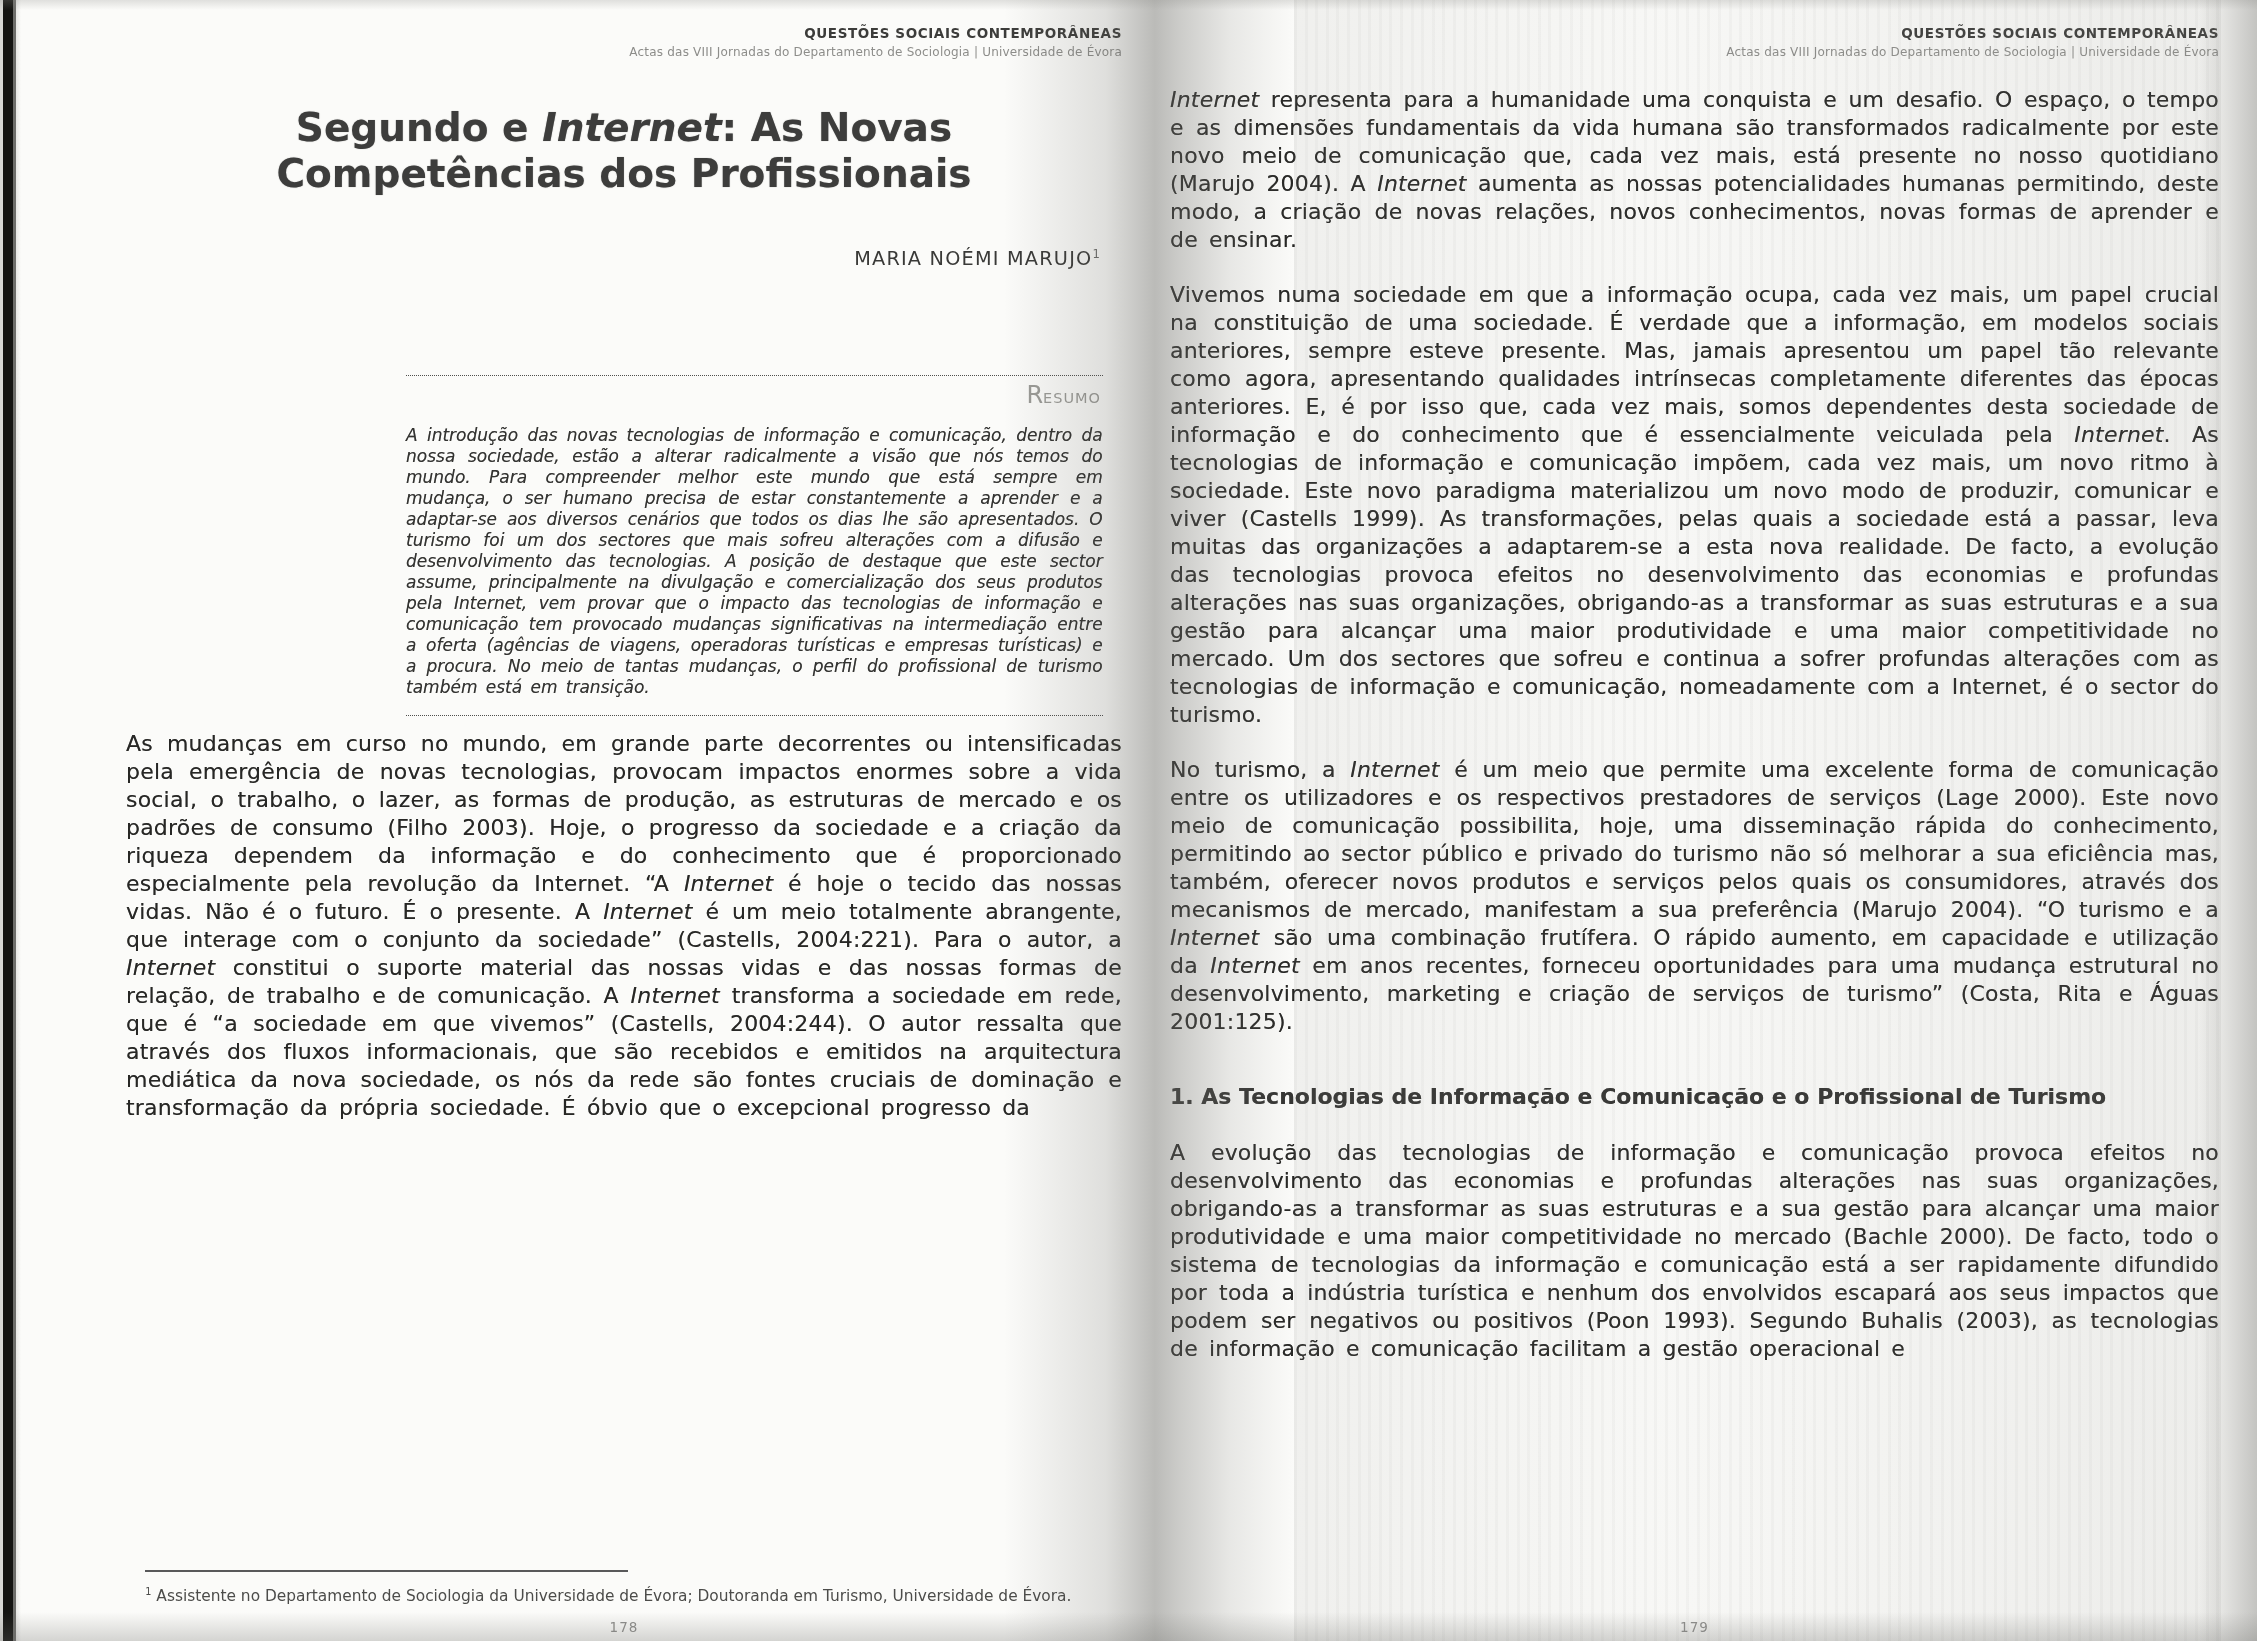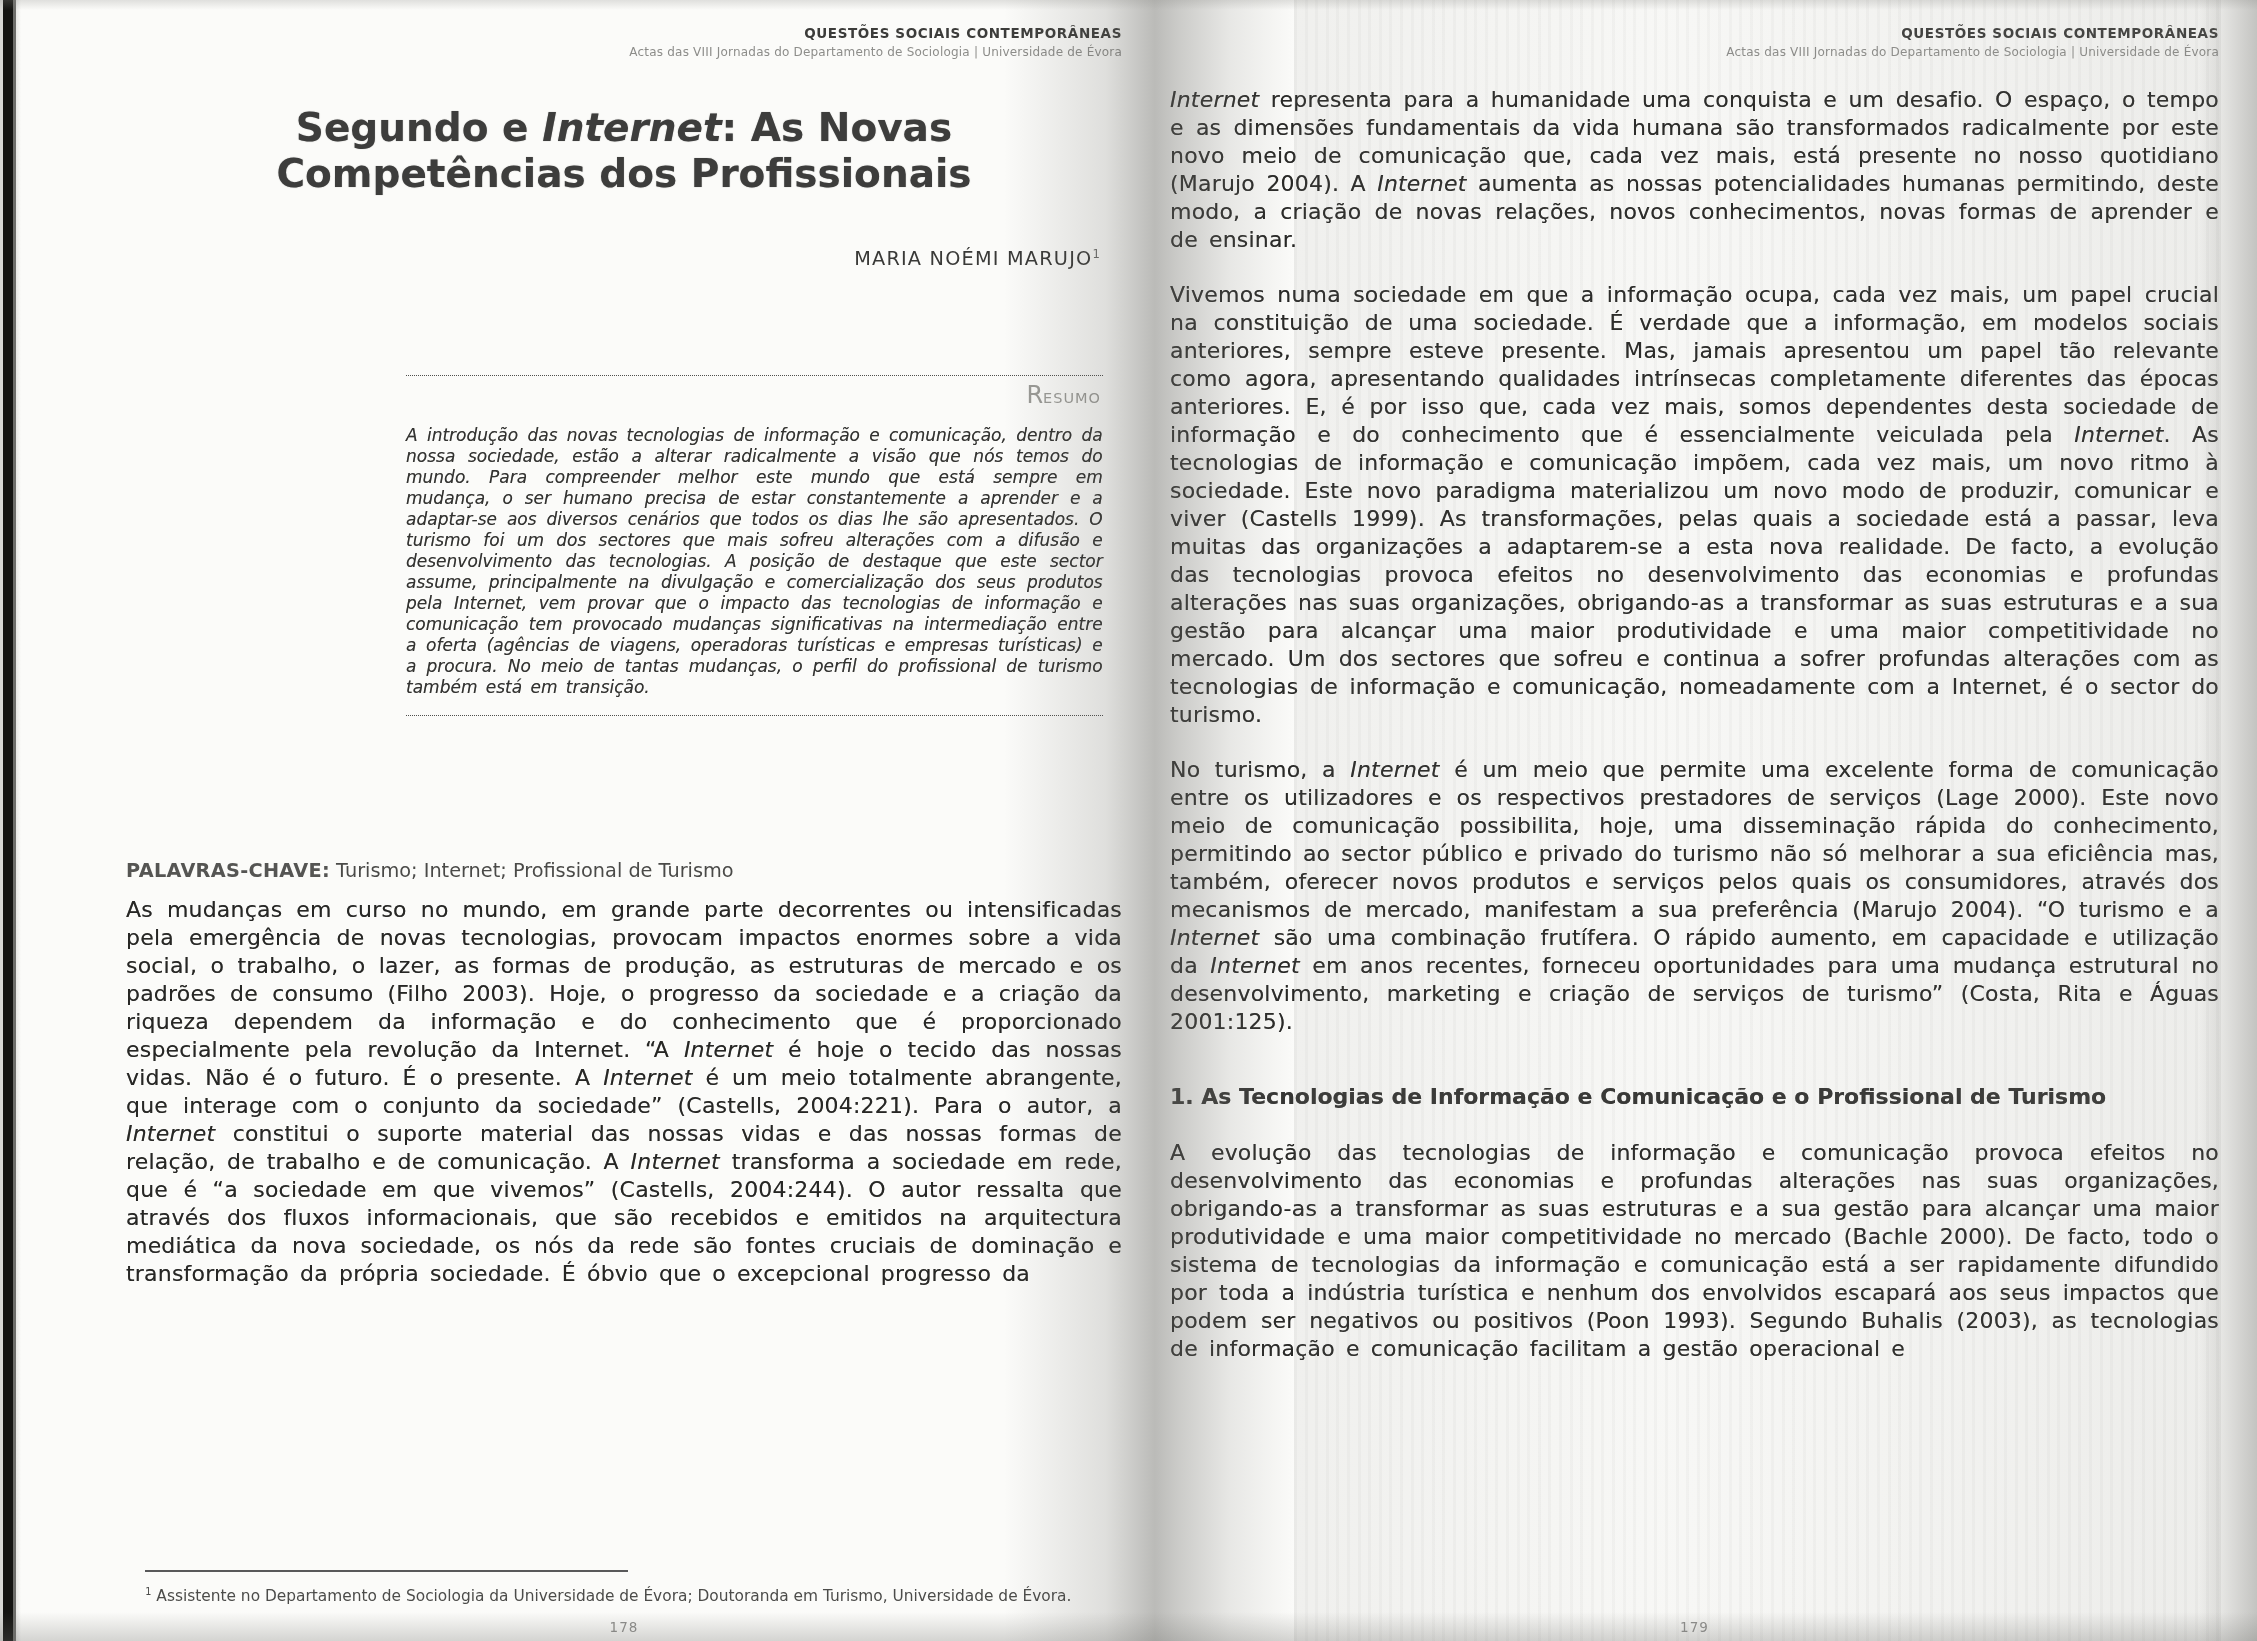--- a/index.html
+++ b/index.html
@@ -140,21 +140,20 @@
     <div class="author-line"><span>MARIA NOÉMI MARUJO</span><sup>1</sup></div>
 
     <div class="rule-dotted rule-1"></div>
 
     <div class="resumo-label"><span class="initial">R</span><span class="rest">ESUMO</span></div>
 
     <p class="abstract">A introdução das novas tecnologias de informação e comunicação, dentro da nossa sociedade, estão a alterar radicalmente a visão que nós temos do mundo. Para compreender melhor este mundo que está sempre em mudança, o ser humano precisa de estar constantemente a aprender e a adaptar-se aos diversos cenários que todos os dias lhe são apresentados. O turismo foi um dos sectores que mais sofreu alterações com a difusão e desenvolvimento das tecnologias. A posição de destaque que este sector assume, principalmente na divulgação e comercialização dos seus produtos pela Internet, vem provar que o impacto das tecnologias de informação e comunicação tem provocado mudanças significativas na intermediação entre a oferta (agências de viagens, operadoras turísticas e empresas turísticas) e a procura. No meio de tantas mudanças, o perfil do profissional de turismo também está em transição.</p>
 
     <div class="rule-dotted rule-2"></div>
 
-    <div class="keywords"><span class="kw-label">PALAVRAS-CHAVE:</span><span> Turismo; Internet; Profissional de Turismo</span></div>
 
 
     <p class="body-par"><span>As mudanças em curso no mundo, em grande parte decorrentes ou intensificadas pela emergência de novas tecnologias, provocam impactos enormes sobre a vida social, o trabalho, o lazer, as formas de produção, as estruturas de mercado e os padrões de consumo (Filho 2003). Hoje, o progresso da sociedade e a criação da riqueza dependem da informação e do conhecimento que é proporcionado especialmente pela revolução da Internet. “A </span><em>Internet</em><span> é hoje o tecido das nossas vidas. Não é o futuro. É o presente. A </span><em>Internet</em><span> é um meio totalmente abrangente, que interage com o conjunto da sociedade” (Castells, 2004:221). Para o autor, a </span><em>Internet</em><span> constitui o suporte material das nossas vidas e das nossas formas de relação, de trabalho e de comunicação. A </span><em>Internet</em><span> transforma a sociedade em rede, que é “a sociedade em que vivemos” (Castells, 2004:244). O autor ressalta que através dos fluxos informacionais, que são recebidos e emitidos na arquitectura mediática da nova sociedade, os nós da rede são fontes cruciais de dominação e transformação da própria sociedade. É óbvio que o excepcional progresso da</span></p>
 
     <div class="footnote-block">
       <div class="footnote-rule"></div>
       <div class="footnote-text"><sup>1</sup><span> Assistente no Departamento de Sociologia da Universidade de Évora; Doutoranda em Turismo, Universidade de Évora.</span></div>
     </div>
 
     <div class="page-number">178</div>

